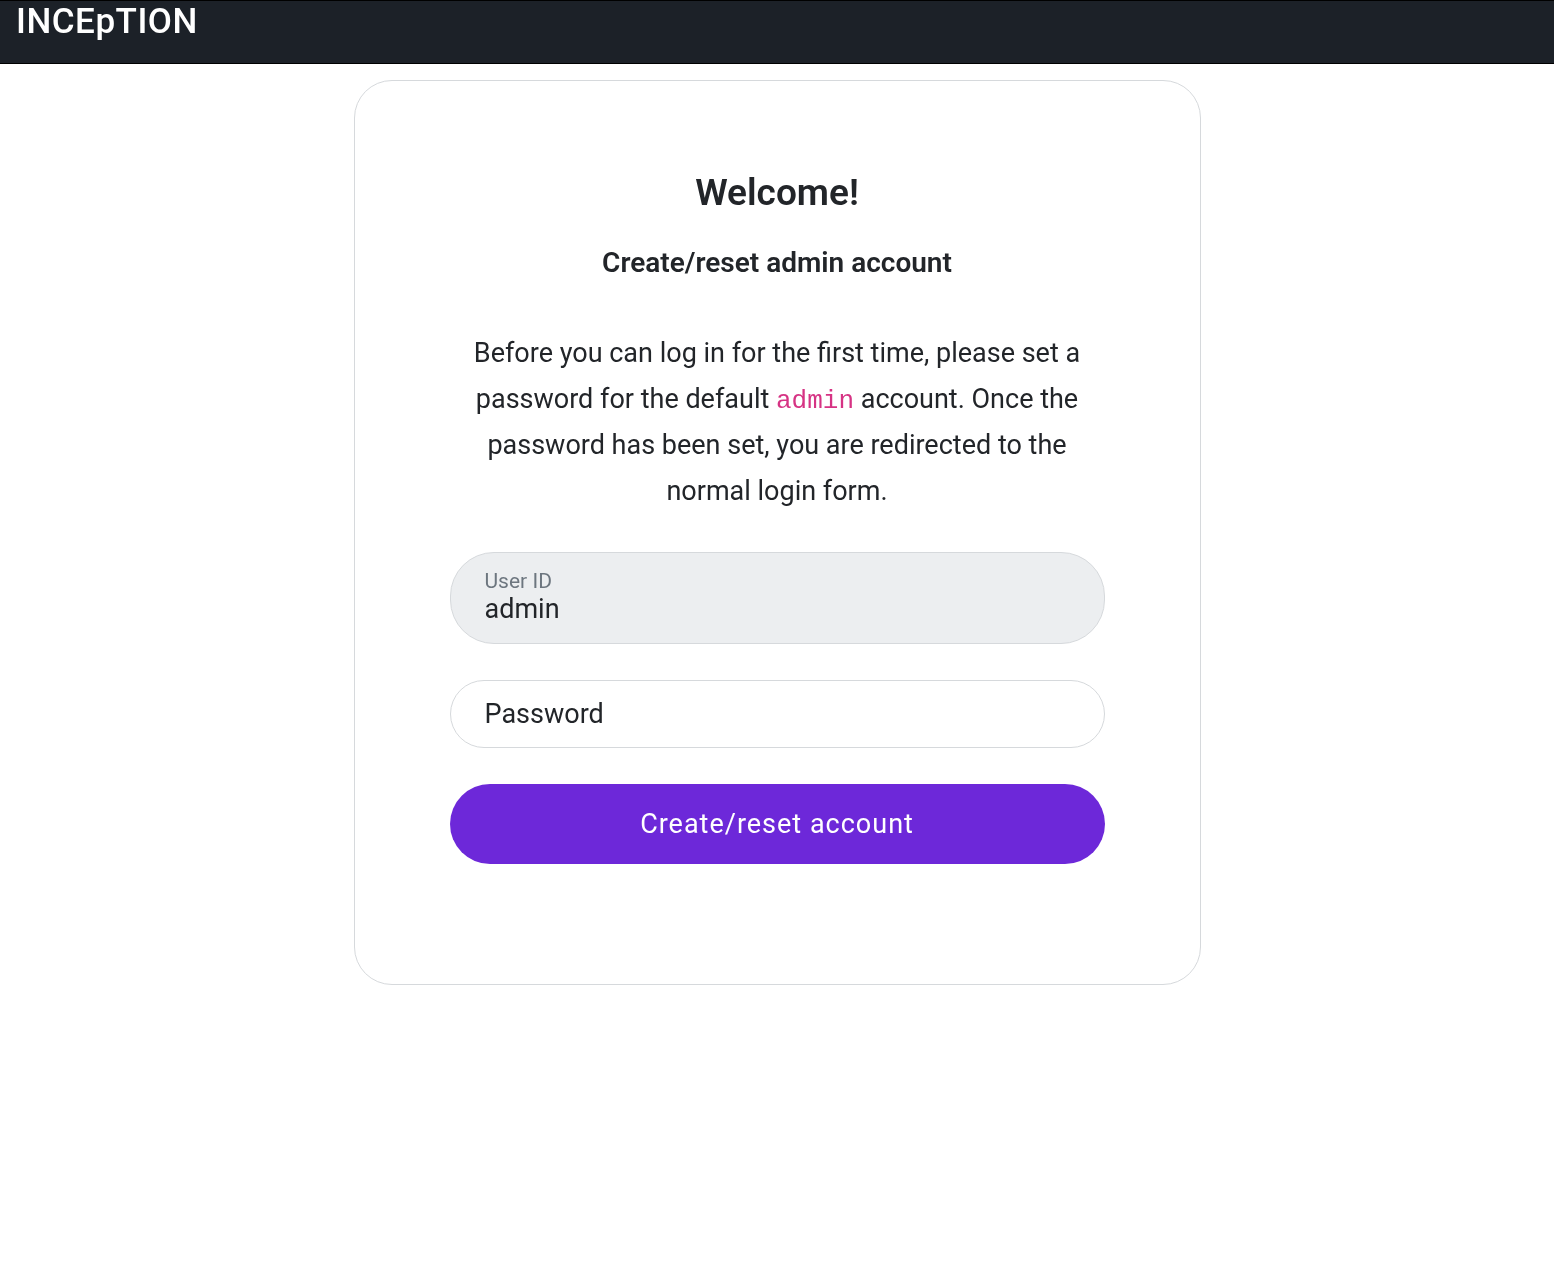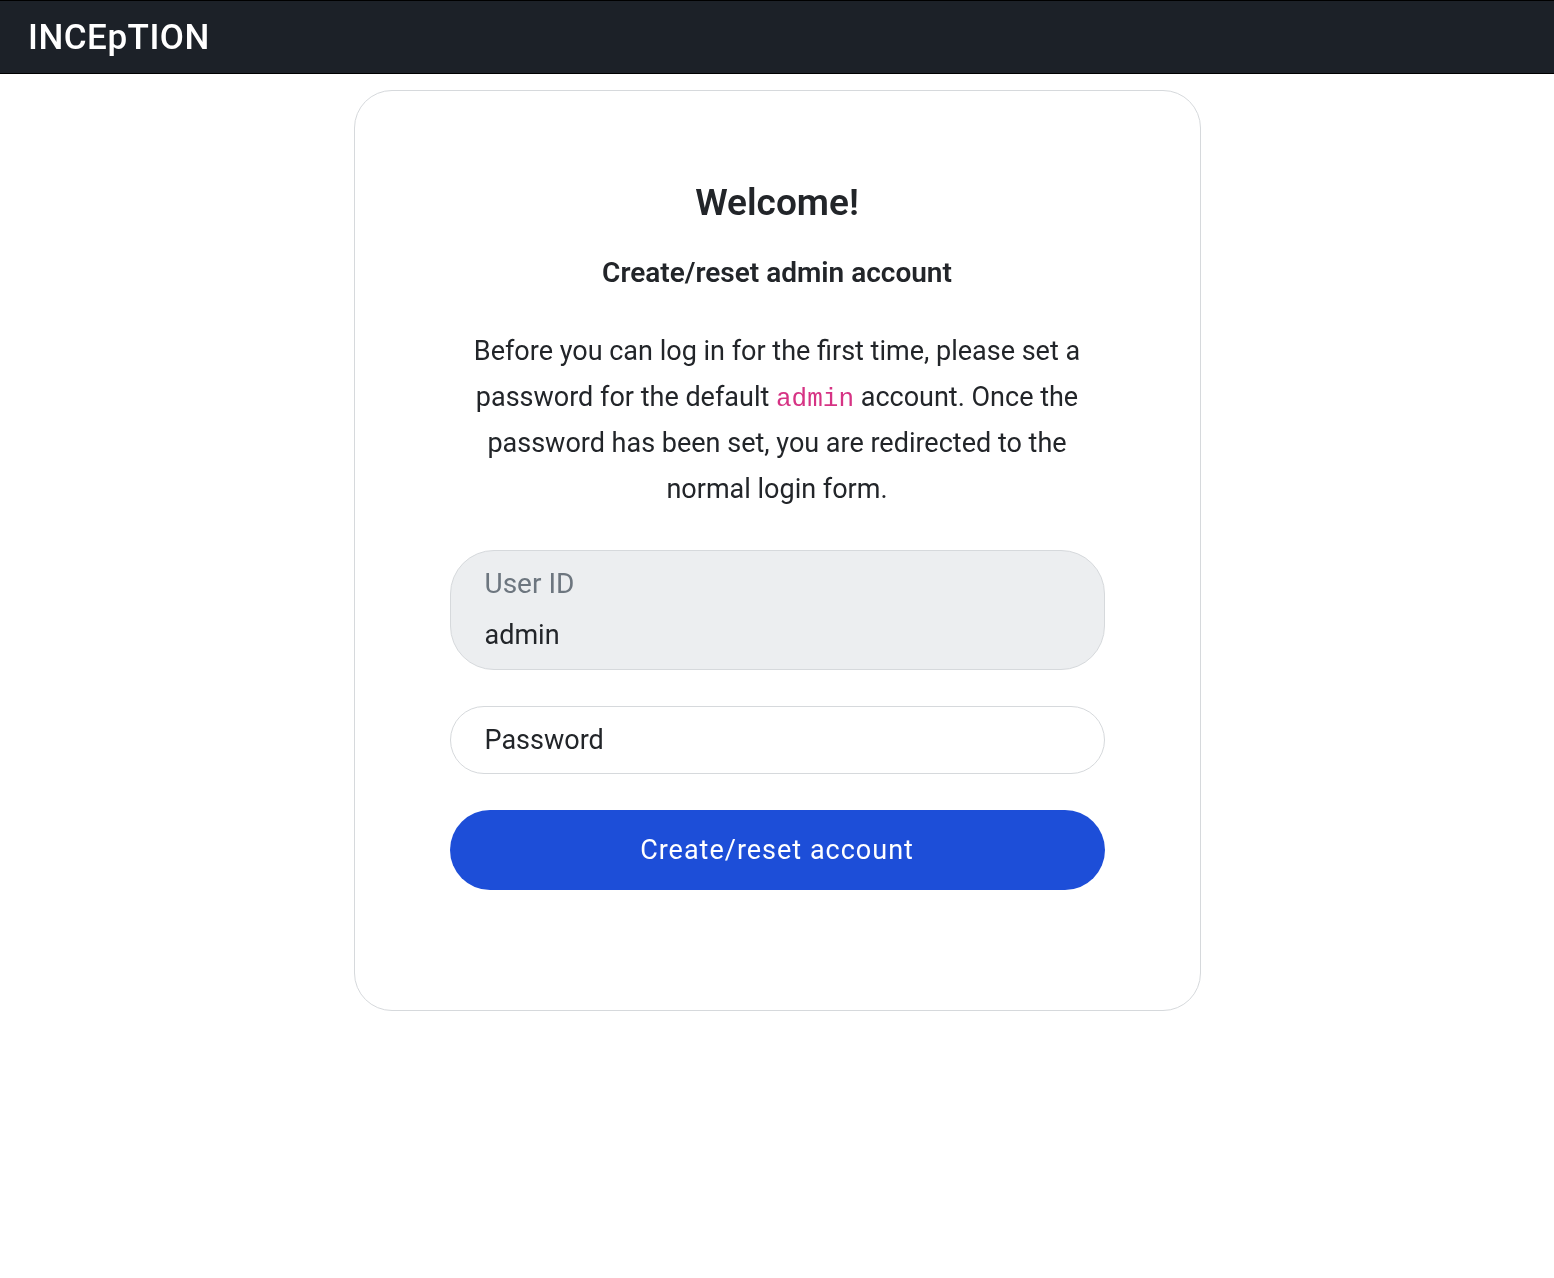--- a/index.html
+++ b/index.html
@@ -11,24 +11,23 @@
     body {
       font-family: -apple-system, BlinkMacSystemFont, "Segoe UI", Roboto, "Helvetica Neue", Arial, sans-serif;
       background: #ffffff;
       width: 1554px;
       height: 1278px;
       overflow: hidden;
     }
     
     .header {
       background: #1c2128;
-      height: 74px;
+      height: 64px;
       display: flex;
-      align-items: center;
-      padding-left: 28px;
+      padding-left: 16px;
       border-top: 1px solid #000;
       border-bottom: 1px solid #000;
     }
     
     .logo {
       color: #ffffff;
       font-size: 35px;
       font-weight: 500;
       letter-spacing: 0.5px;
     }
@@ -55,21 +54,21 @@
       font-size: 37px;
       font-weight: 600;
       color: #222529;
       margin-bottom: 32px;
     }
     
     .subtitle {
       font-size: 28px;
       font-weight: 600;
       color: #222529;
-      margin-bottom: 40px;
+      margin-bottom: 52px;
     }
     
     .description {
       font-size: 27px;
       font-weight: 400;
       color: #222529;
       line-height: 1.7;
       margin-bottom: 37px;
       padding: 0 16px;
     }
@@ -88,23 +87,23 @@
     .input-group.readonly {
       background: #eceef0;
       border: 1px solid #d6d9dc;
       border-radius: 44px;
       padding: 16px 34px 18px 34px;
       text-align: left;
     }
     
     .input-label {
       display: block;
-      font-size: 28px;
+      font-size: 21px;
       color: #6d767f;
-      margin-bottom: 19px;
+      margin-bottom: 0;
     }
     
     .input-value {
       font-size: 27px;
       color: #222529;
     }
     
     .text-input {
       width: 100%;
       border: 1px solid #d6d9dc;
@@ -117,21 +116,21 @@
       font-family: inherit;
     }
     
     .text-input::placeholder {
       color: #222529;
       opacity: 1;
     }
     
     .submit-btn {
       width: 100%;
-      background: #1d4ed8;
+      background: #6d28d9;
       color: #ffffff;
       border: none;
       border-radius: 44px;
       padding: 24px 0;
       font-size: 27px;
       font-weight: 400;
       letter-spacing: 1px;
       cursor: pointer;
       font-family: inherit;
     }

